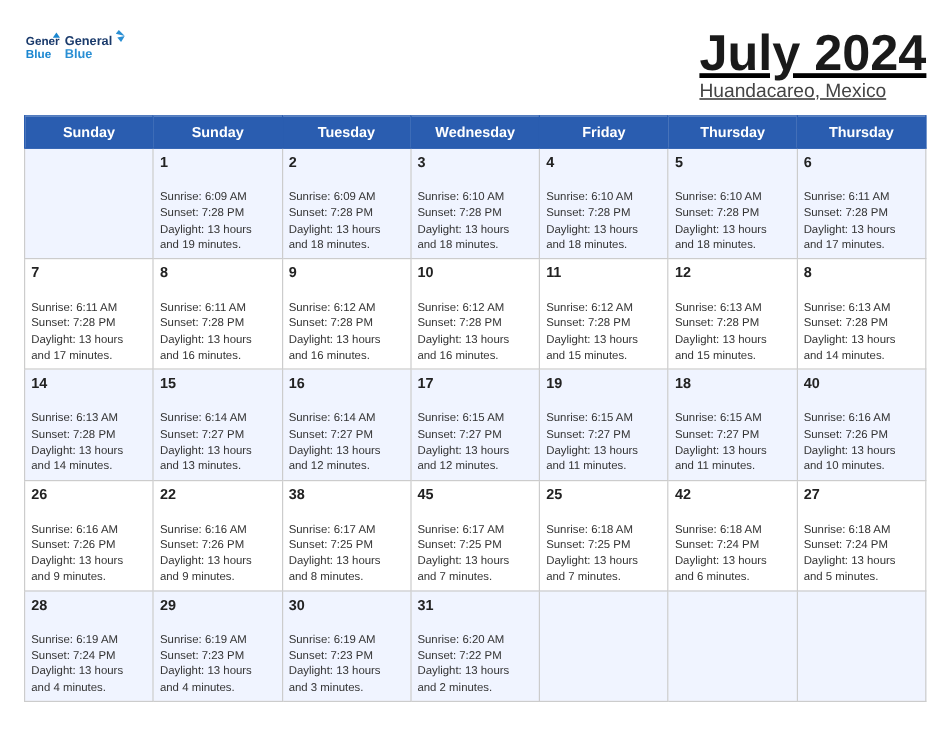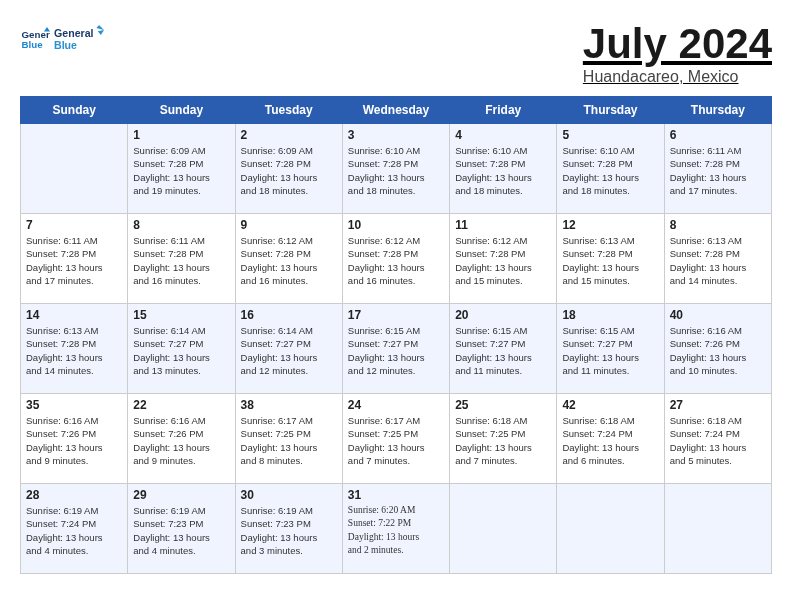--- a/index.html
+++ b/index.html
@@ -69,20 +69,21 @@
     .day-number {
       font-size: 12px;
       font-weight: bold;
       display: block;
       margin-bottom: 2px;
     }
     .day-info {
       font-size: 9.5px;
       line-height: 1.4;
       color: #333;
+      margin-top: 16px;
     }
   </style>
 </head>
 <body>
 
 <div class="header">
   <div class="logo">
     <svg class="logo-icon" viewBox="0 0 40 40" xmlns="http://www.w3.org/2000/svg">
       <text x="2" y="18" font-size="13" font-weight="bold" fill="#1a3a6b">General</text>
       <text x="2" y="32" font-size="13" font-weight="bold" fill="#1a86d0">Blue</text>
@@ -237,21 +238,21 @@
 and 12 minutes.</div>
         </td>
         <td>
           <span class="day-number">17</span>
           <div class="day-info" style="white-space: pre-line;">Sunrise: 6:15 AM
 Sunset: 7:27 PM
 Daylight: 13 hours
 and 12 minutes.</div>
         </td>
         <td>
-          <span class="day-number">20</span>
+          <span class="day-number">19</span>
           <div class="day-info" style="white-space: pre-line;">Sunrise: 6:15 AM
 Sunset: 7:27 PM
 Daylight: 13 hours
 and 11 minutes.</div>
         </td>
         <td>
           <span class="day-number">18</span>
           <div class="day-info" style="white-space: pre-line;">Sunrise: 6:15 AM
 Sunset: 7:27 PM
 Daylight: 13 hours
@@ -260,42 +261,42 @@
         <td>
           <span class="day-number">40</span>
           <div class="day-info" style="white-space: pre-line;">Sunrise: 6:16 AM
 Sunset: 7:26 PM
 Daylight: 13 hours
 and 10 minutes.</div>
         </td>
       </tr>
       <tr>
         <td>
-          <span class="day-number">35</span>
+          <span class="day-number">26</span>
           <div class="day-info" style="white-space: pre-line;">Sunrise: 6:16 AM
 Sunset: 7:26 PM
 Daylight: 13 hours
 and 9 minutes.</div>
         </td>
         <td>
           <span class="day-number">22</span>
           <div class="day-info" style="white-space: pre-line;">Sunrise: 6:16 AM
 Sunset: 7:26 PM
 Daylight: 13 hours
 and 9 minutes.</div>
         </td>
         <td>
           <span class="day-number">38</span>
           <div class="day-info" style="white-space: pre-line;">Sunrise: 6:17 AM
 Sunset: 7:25 PM
 Daylight: 13 hours
 and 8 minutes.</div>
         </td>
         <td>
-          <span class="day-number">24</span>
+          <span class="day-number">45</span>
           <div class="day-info" style="white-space: pre-line;">Sunrise: 6:17 AM
 Sunset: 7:25 PM
 Daylight: 13 hours
 and 7 minutes.</div>
         </td>
         <td>
           <span class="day-number">25</span>
           <div class="day-info" style="white-space: pre-line;">Sunrise: 6:18 AM
 Sunset: 7:25 PM
 Daylight: 13 hours
@@ -333,21 +334,21 @@
         </td>
         <td>
           <span class="day-number">30</span>
           <div class="day-info" style="white-space: pre-line;">Sunrise: 6:19 AM
 Sunset: 7:23 PM
 Daylight: 13 hours
 and 3 minutes.</div>
         </td>
         <td>
           <span class="day-number">31</span>
-          <div class="day-info" style="white-space: pre-line; font-family: Liberation Serif, serif;">Sunrise: 6:20 AM
+          <div class="day-info" style="white-space: pre-line;">Sunrise: 6:20 AM
 Sunset: 7:22 PM
 Daylight: 13 hours
 and 2 minutes.</div>
         </td>
         <td></td>
         <td></td>
         <td></td>
       </tr>
     </tbody>
 </table>

